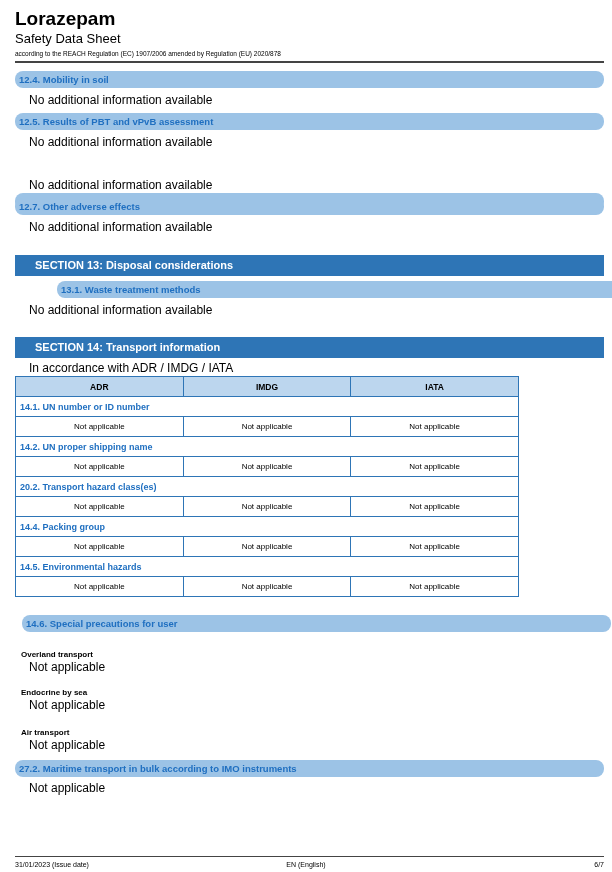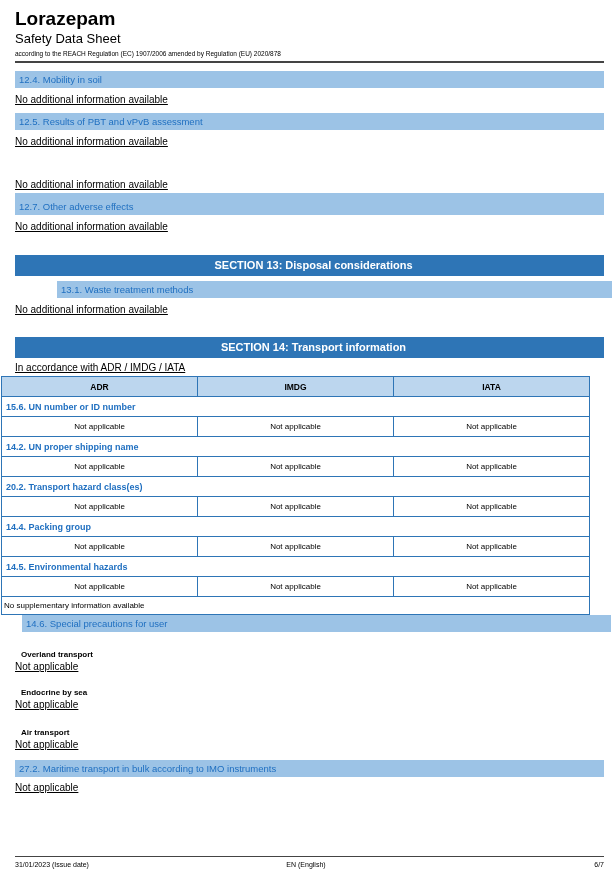--- a/index.html
+++ b/index.html
@@ -2,26 +2,26 @@
 <html><head>
 <meta charset="utf-8">
 <style>
   html, body { margin:0; padding:0; background:#ffffff; }
   body { width:612px; height:872px; position:relative; font-family:"Liberation Sans", sans-serif; color:#000; overflow:hidden; }
   .doc-title { position:absolute; left:15px; top:8px; font-size:19px; font-weight:bold; line-height:22px; }
   .doc-subtitle { position:absolute; left:15px; top:31px; font-size:13px; line-height:16px; }
   .doc-reg { position:absolute; left:15px; top:49px; font-size:6.5px; line-height:9px; }
   .header-rule { position:absolute; left:15px; top:61px; width:589px; height:2px; background:#444; }
 
-  .subbar { position:absolute; left:15px; width:589px; height:17px; background:#9cc3e6; color:#1f6fc0; font-weight:normal; font-size:9.5px; line-height:17px; padding-left:4px; box-sizing:border-box; }
-  .secbar { position:absolute; left:15px; width:589px; height:21px; background:#2e75b6; color:#ffffff; font-weight:bold; font-size:11px; line-height:21px; padding-left:8px; box-sizing:border-box;text-align:center; }
-  .para { position:absolute; left:15px; font-size:10px; line-height:10px;text-decoration:underline; }
+  .subbar { position:absolute; left:15px; width:589px; height:17px; background:#9cc3e6; color:#1f6fc0; font-weight:bold; font-size:9.5px; line-height:17px; padding-left:4px; box-sizing:border-box;border-radius:8px; }
+  .secbar { position:absolute; left:15px; width:589px; height:21px; background:#2e75b6; color:#ffffff; font-weight:bold; font-size:11px; line-height:21px; padding-left:20px; box-sizing:border-box; }
+  .para { position:absolute; left:29px; font-size:12px; line-height:10px; }
   .label-b { position:absolute; left:21px; font-size:8px; line-height:10px; font-weight:bold; }
 
-  table.transport { position:absolute; left:1px; top:376px; width:589px; border-collapse:collapse; font-size:8px;border-radius:13px; }
+  table.transport { position:absolute; left:15px; top:376px; width:504px; border-collapse:collapse; font-size:8px;border-radius:13px; }
   table.transport td, table.transport th { border:1px solid #2e75b6; padding:0; }
   table.transport th { background:#bcd6ee; font-weight:bold; height:19px; text-align:center; font-size:8.5px; }
   table.transport td.cell { text-align:center; height:19px; }
   table.transport td.grouphead { color:#1f6fc0; font-weight:bold; font-size:9px; height:19px; padding-left:4px; }
   table.transport td.note { height:17px; padding-left:2px; }
 
   .footer-rule { position:absolute; left:15px; top:856px; width:589px; height:1px; background:#444; }
   .footer { position:absolute; top:860px; font-size:7px; line-height:9px; }
 </style>
 </head>
@@ -54,21 +54,21 @@
 <div class="para" style="top:363px;">In accordance with ADR / IMDG / IATA</div>
 
 <table class="transport">
   <tbody>
       <tr>
     <th style="width:33.3%;">ADR</th>
     <th style="width:33.3%;">IMDG</th>
     <th style="width:33.3%;">IATA</th>
   </tr>
   <tr>
-        <td colspan="3" class="grouphead">15.6. UN number or ID number</td>
+        <td colspan="3" class="grouphead">14.1. UN number or ID number</td>
       </tr>
   <tr>
     <td class="cell">Not applicable</td>
     <td class="cell">Not applicable</td>
     <td class="cell">Not applicable</td>
   </tr>
   <tr>
         <td colspan="3" class="grouphead">14.2. UN proper shipping name</td>
       </tr>
   <tr>
@@ -93,23 +93,20 @@
     <td class="cell">Not applicable</td>
   </tr>
   <tr>
         <td colspan="3" class="grouphead">14.5. Environmental hazards</td>
       </tr>
   <tr>
     <td class="cell">Not applicable</td>
     <td class="cell">Not applicable</td>
     <td class="cell">Not applicable</td>
   </tr>
-  <tr>
-        <td colspan="3" class="note">No supplementary information available</td>
-      </tr>
 </tbody>
   </table>
 
 <div class="subbar" style="top:615px;margin-left:7px;">14.6. Special precautions for user</div>
 
 <div class="label-b" style="top:650px;">Overland transport</div>
 <div class="para" style="top:662px;">Not applicable</div>
 
 <div class="label-b" style="top:688px;">Endocrine by sea</div>
 <div class="para" style="top:700px;">Not applicable</div>

